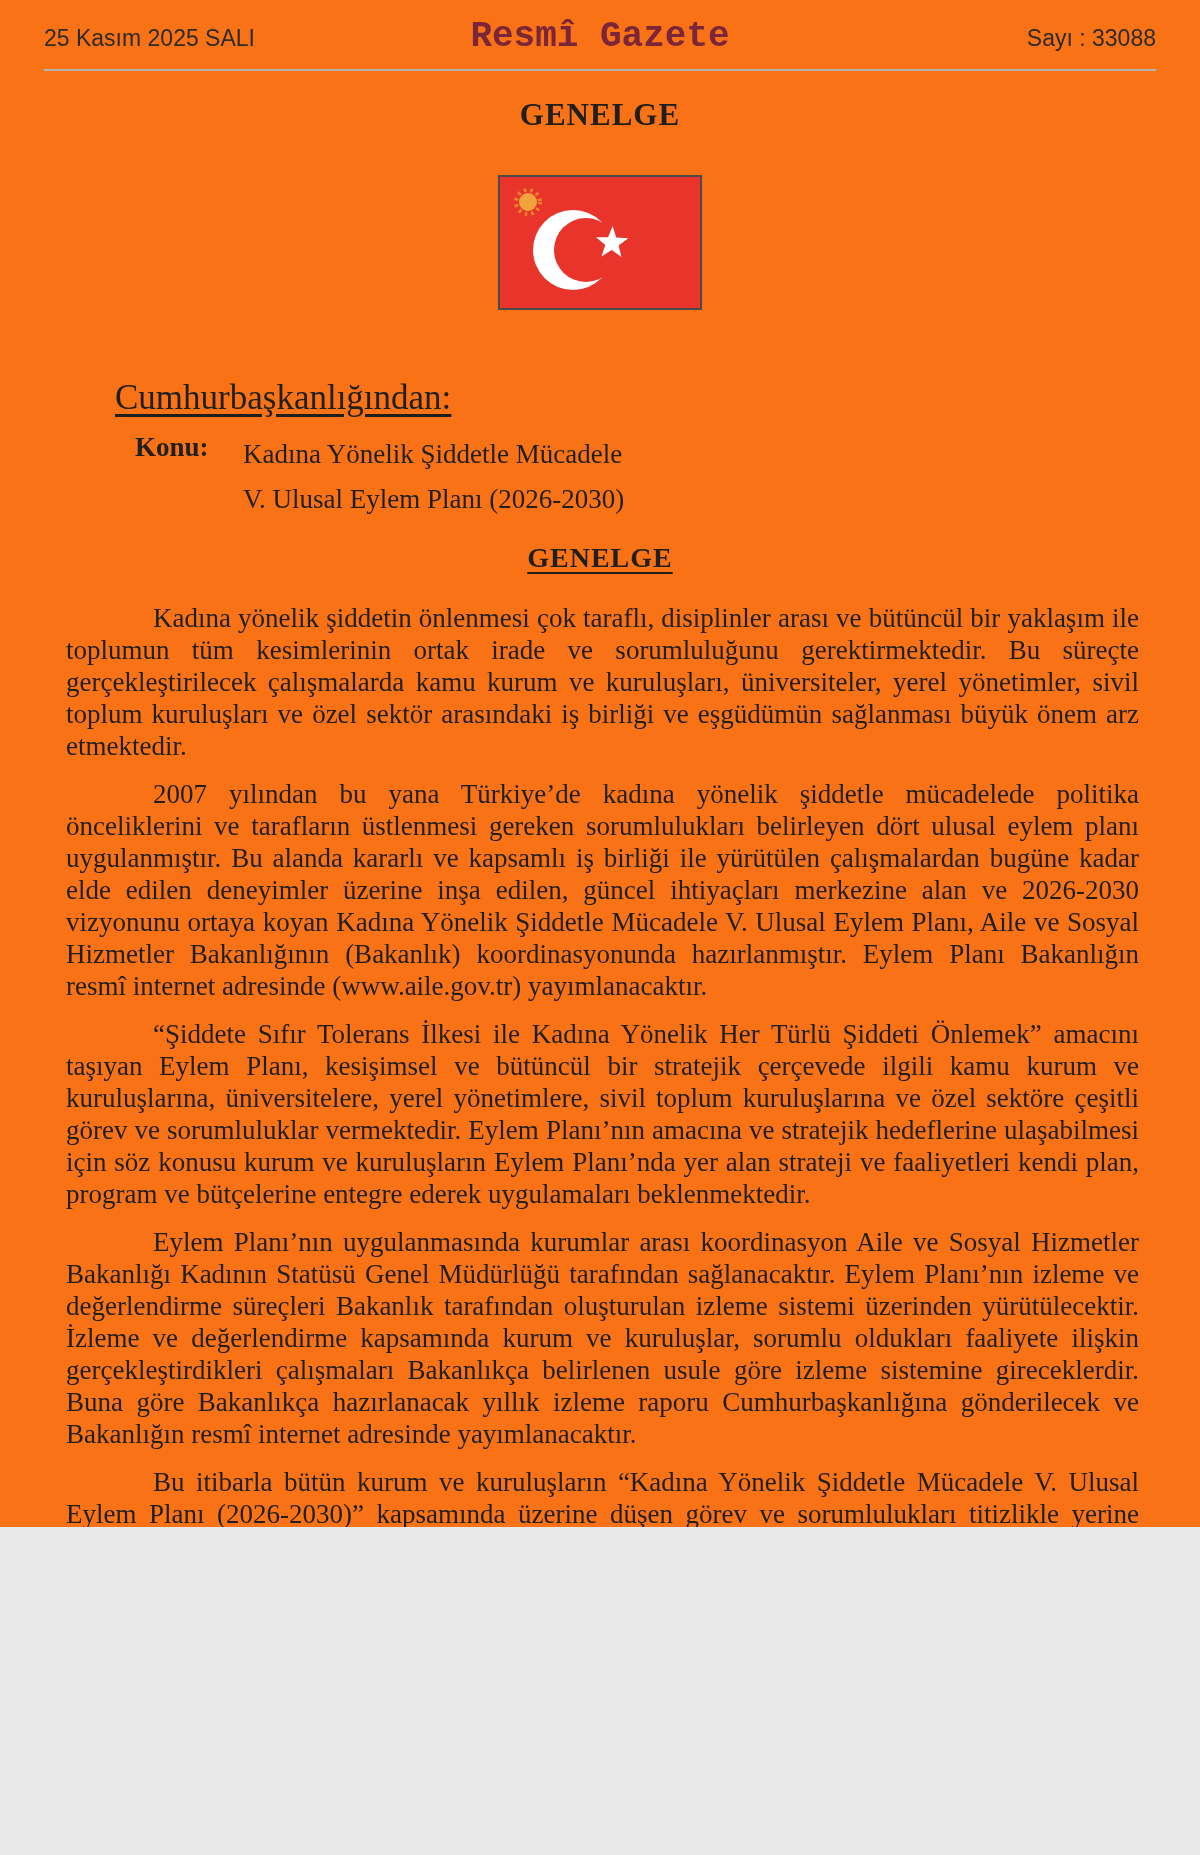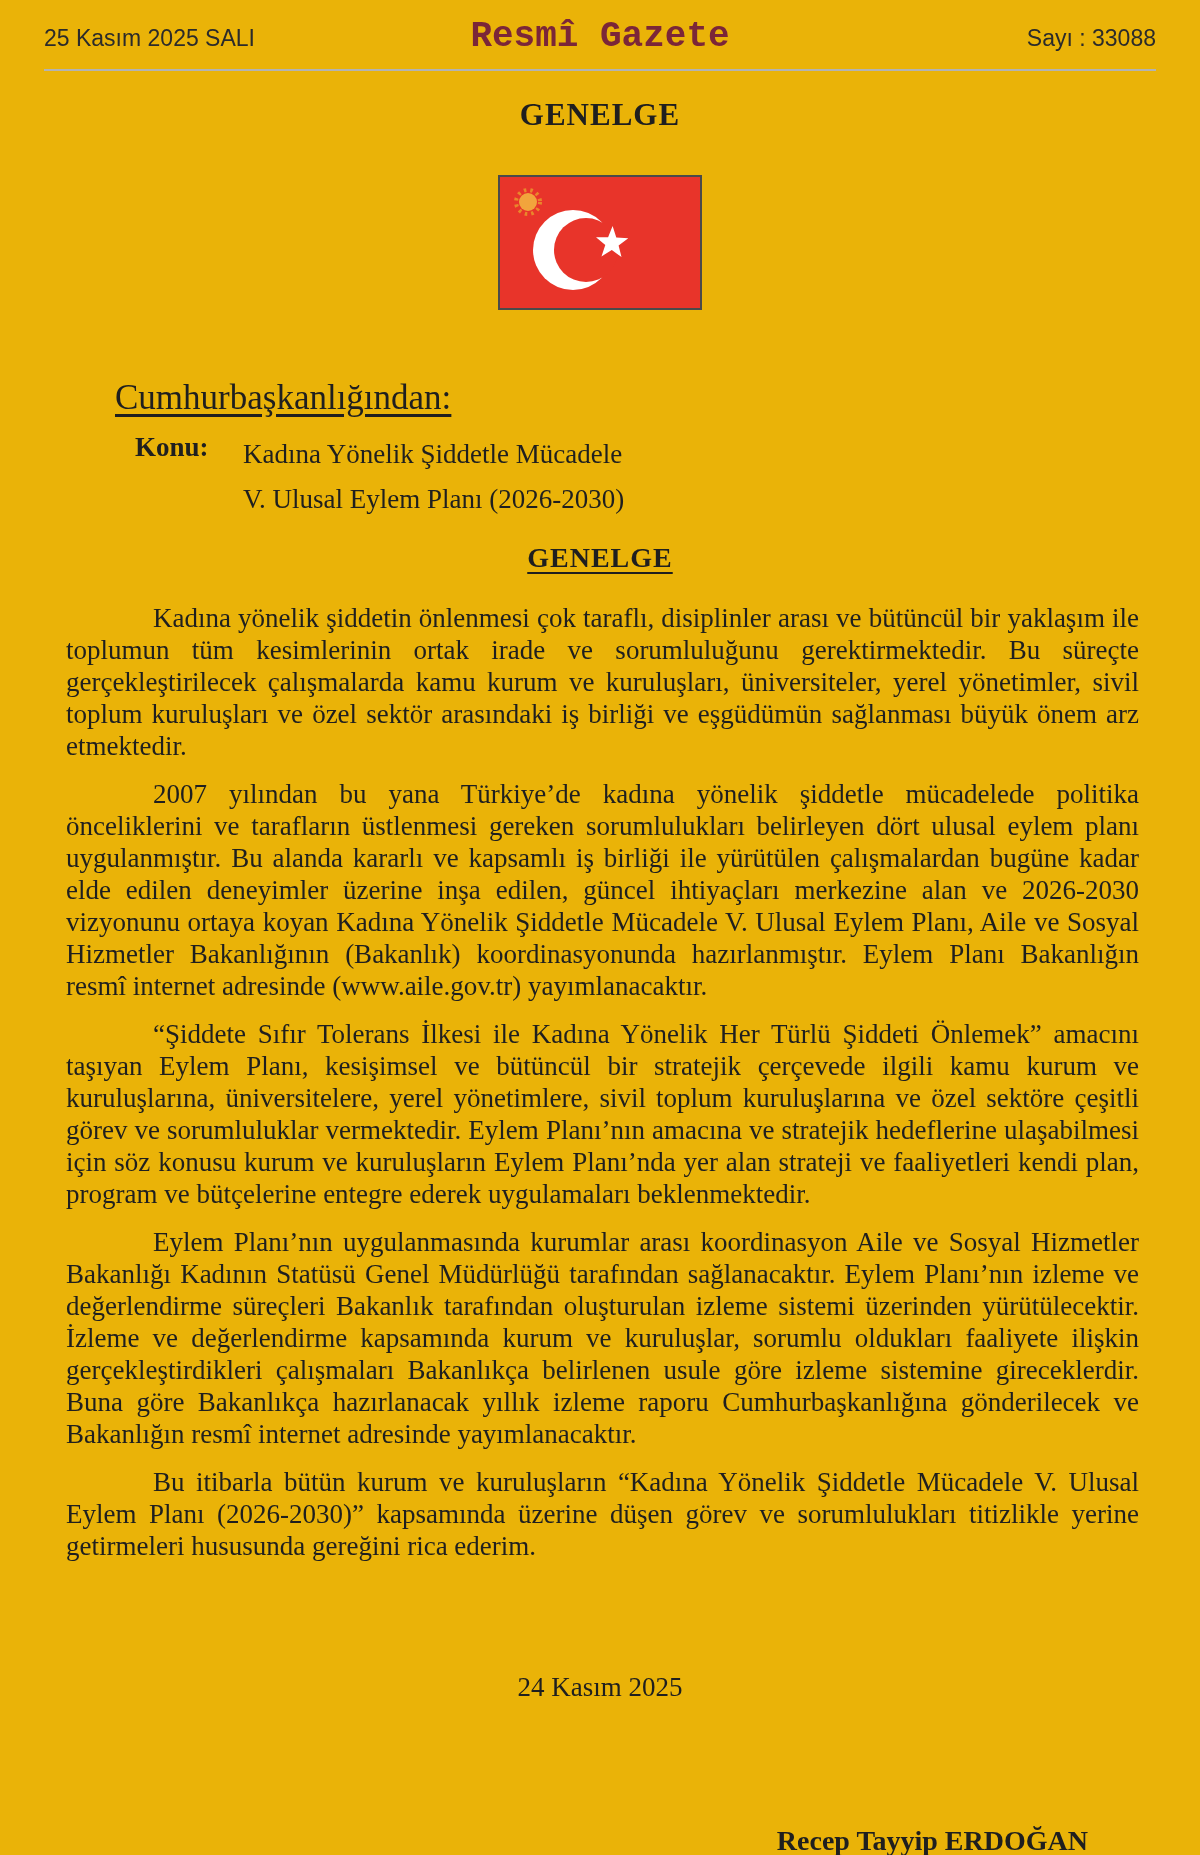--- a/index.html
+++ b/index.html
@@ -5,23 +5,23 @@
   :root{
     --gazette-red:#7b2638;
     --flag-red:#e8342a;
     --flag-sun:#f2a43c;
     --ink:#1f1f1f;
   }
   *{box-sizing:border-box;margin:0;padding:0;}
   html,body{background:#e9e9e9;}
   .page{
     position:relative;
-    width:1200px;height:1855px;
+    width:1200px;height:1527px;
     margin:0 auto;
-    background:#eab308;
+    background:#f97316;
     color:var(--ink);
     overflow:hidden;
     font-family:"Liberation Serif", serif;
   }
   
   .masthead{
     display:flex;align-items:baseline;
     padding:16px 44px 0 44px;
   }
   .m-left,.m-right{

